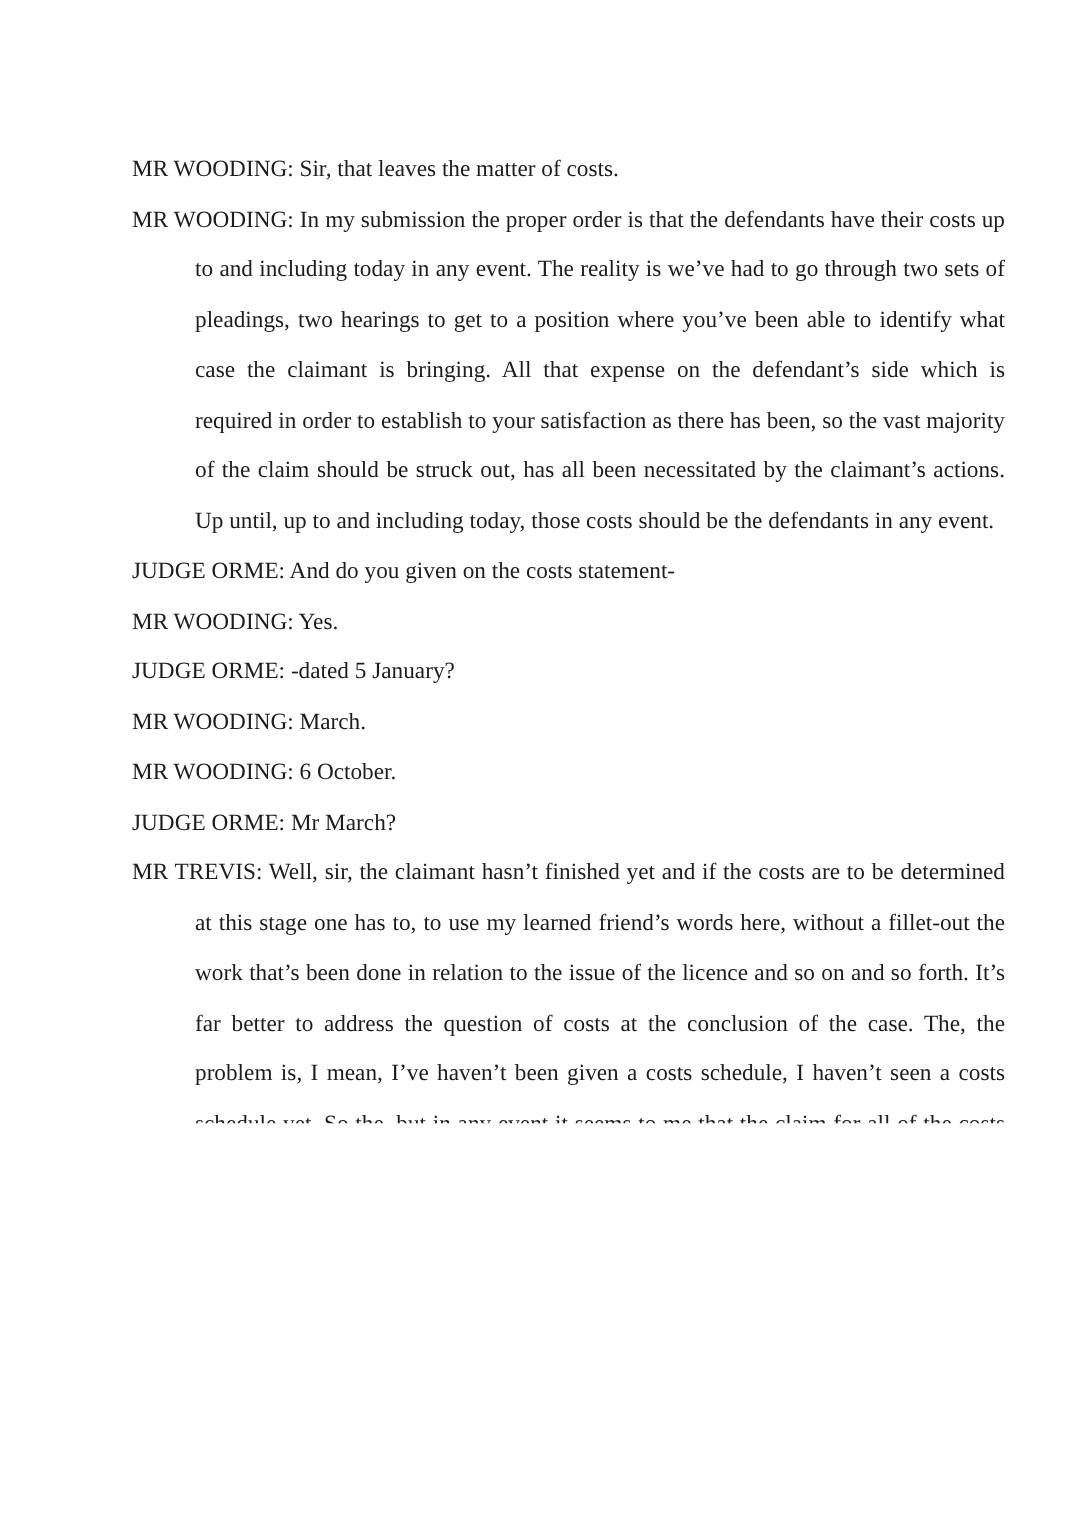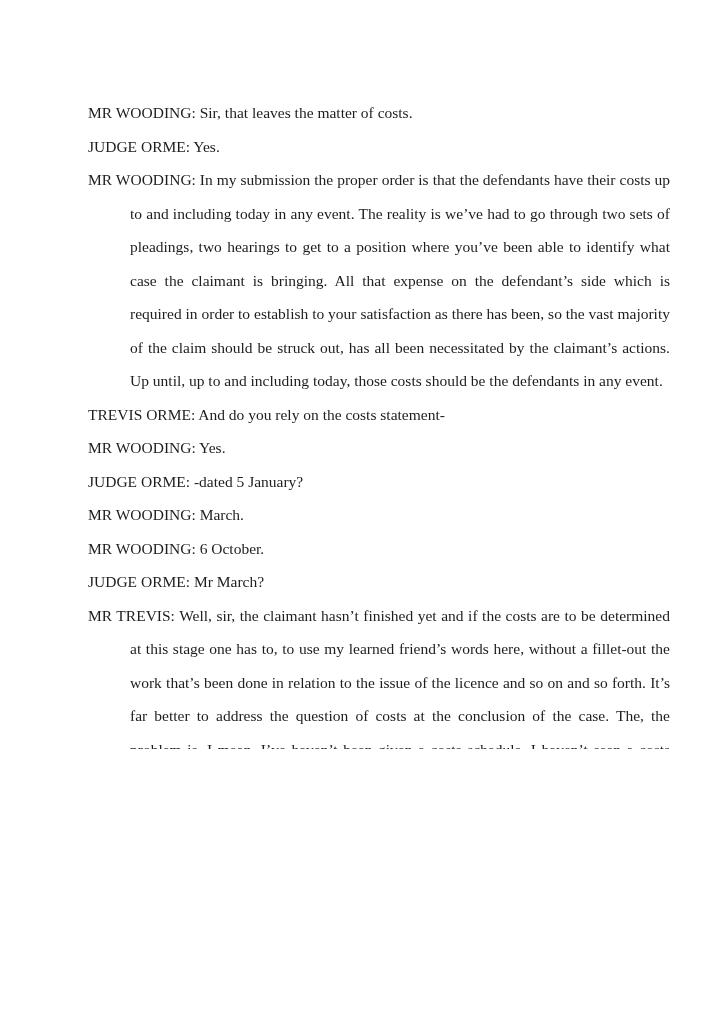--- a/index.html
+++ b/index.html
@@ -42,23 +42,22 @@
     font-size: 15px;
     line-height: 20px;
   }
 </style>
 </head>
 <body>
 
 <div class="page">
   <div class="content">
     <p class="para speech">MR WOODING:  Sir, that leaves the matter of costs.</p>
-    <p class="para speech">JUDGE ORME:  Yes.</p>
     <p class="para speech">MR WOODING:   In my submission the proper order is that the defendants have their costs up to and including today in any event.  The reality is we’ve had to go through two sets of pleadings, two hearings to get to a position where you’ve been able to identify what case the claimant is bringing.  All that expense on the defendant’s side which is required in order to establish to your satisfaction as there has been, so the vast majority of the claim should be struck out, has all been necessitated by the claimant’s actions.  Up until, up to and including today, those costs should be the defendants in any event.</p>
-    <p class="para speech">TREVIS ORME:  And do you rely on the costs statement-</p>
+    <p class="para speech">JUDGE ORME:  And do you given on the costs statement-</p>
     <p class="para speech">MR WOODING:  Yes.</p>
     <p class="para speech">JUDGE ORME:  -dated 5 January?</p>
     <p class="para speech">MR WOODING:  March.</p>
     <p class="para speech">MR WOODING:  6 October.</p>
     <p class="para speech">JUDGE ORME:  Mr March?</p>
     <p class="para speech">MR TREVIS:  Well, sir, the claimant hasn’t finished yet and if the costs are to be determined at this stage one has to, to use my learned friend’s words here, without a fillet-out the work that’s been done in relation to the issue of the licence and so on and so forth.  It’s far better to address the question of costs at the conclusion of the case.  The, the problem is, I mean, I’ve haven’t been given a costs schedule, I haven’t seen a costs schedule yet.  So the, but in any event it seems to me that the claim for all of the costs to date is a claim that of itself cannot</p>
   </div>
   <div class="page-number">10</div>
 </div>
 

